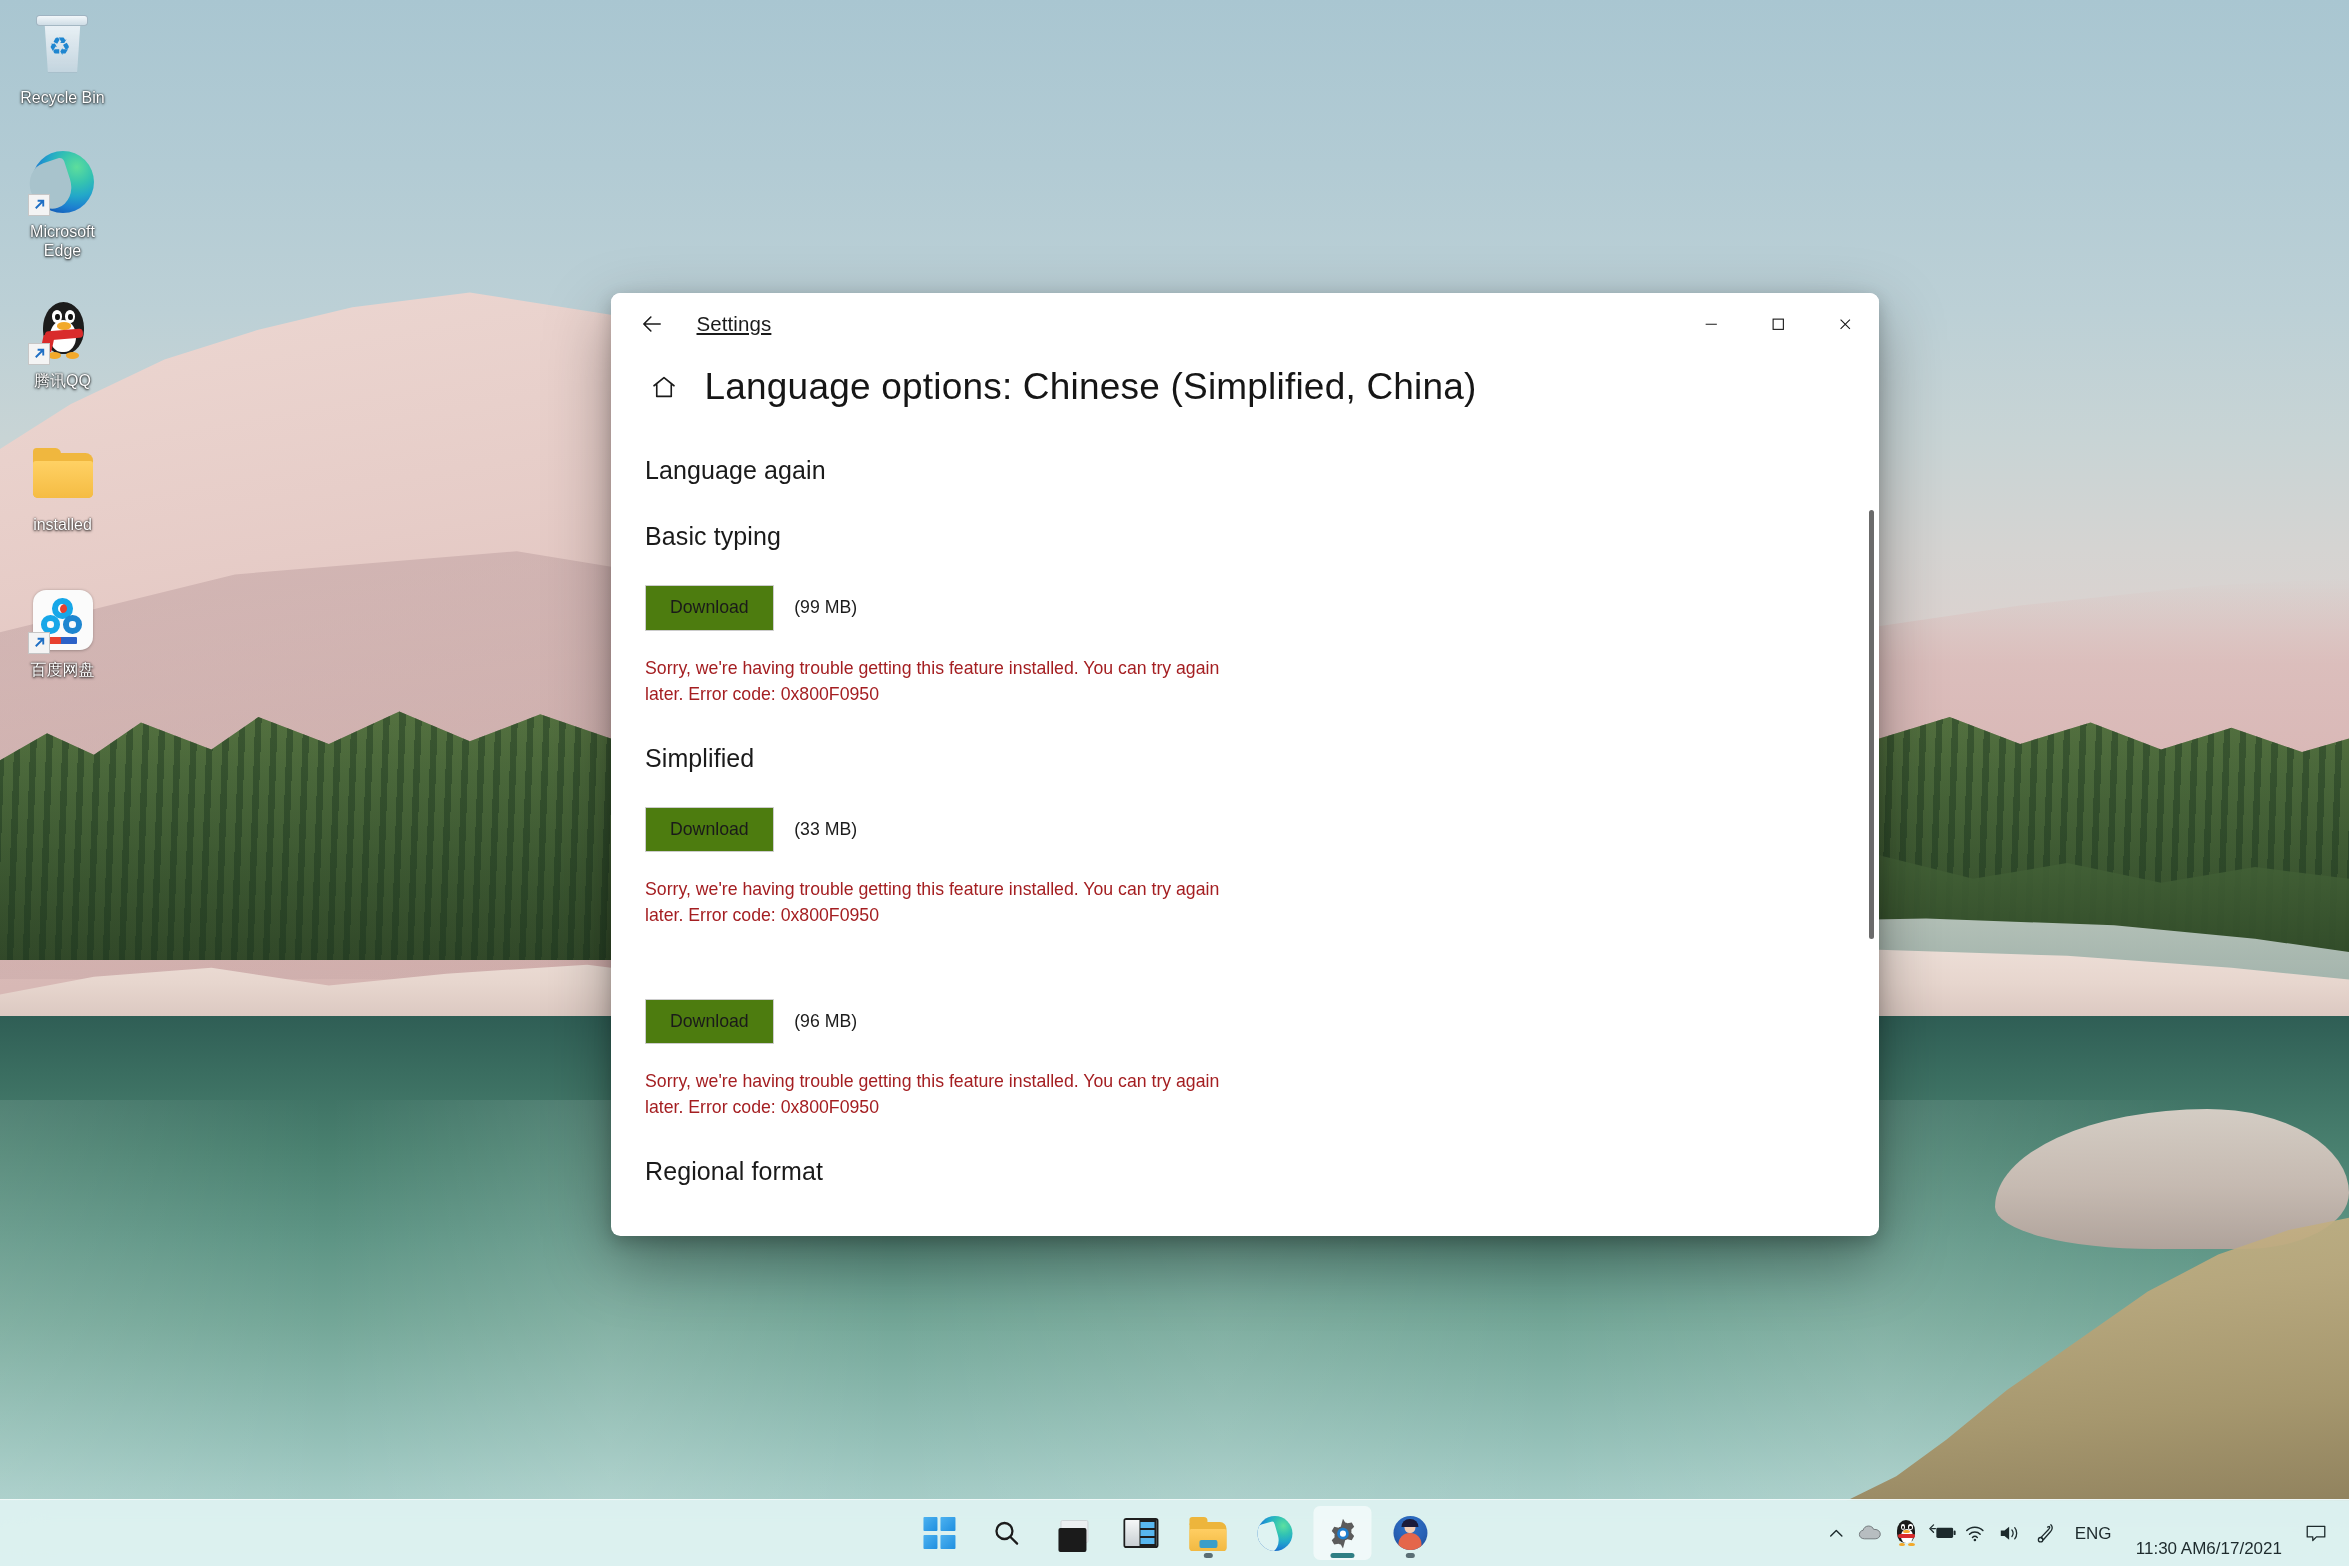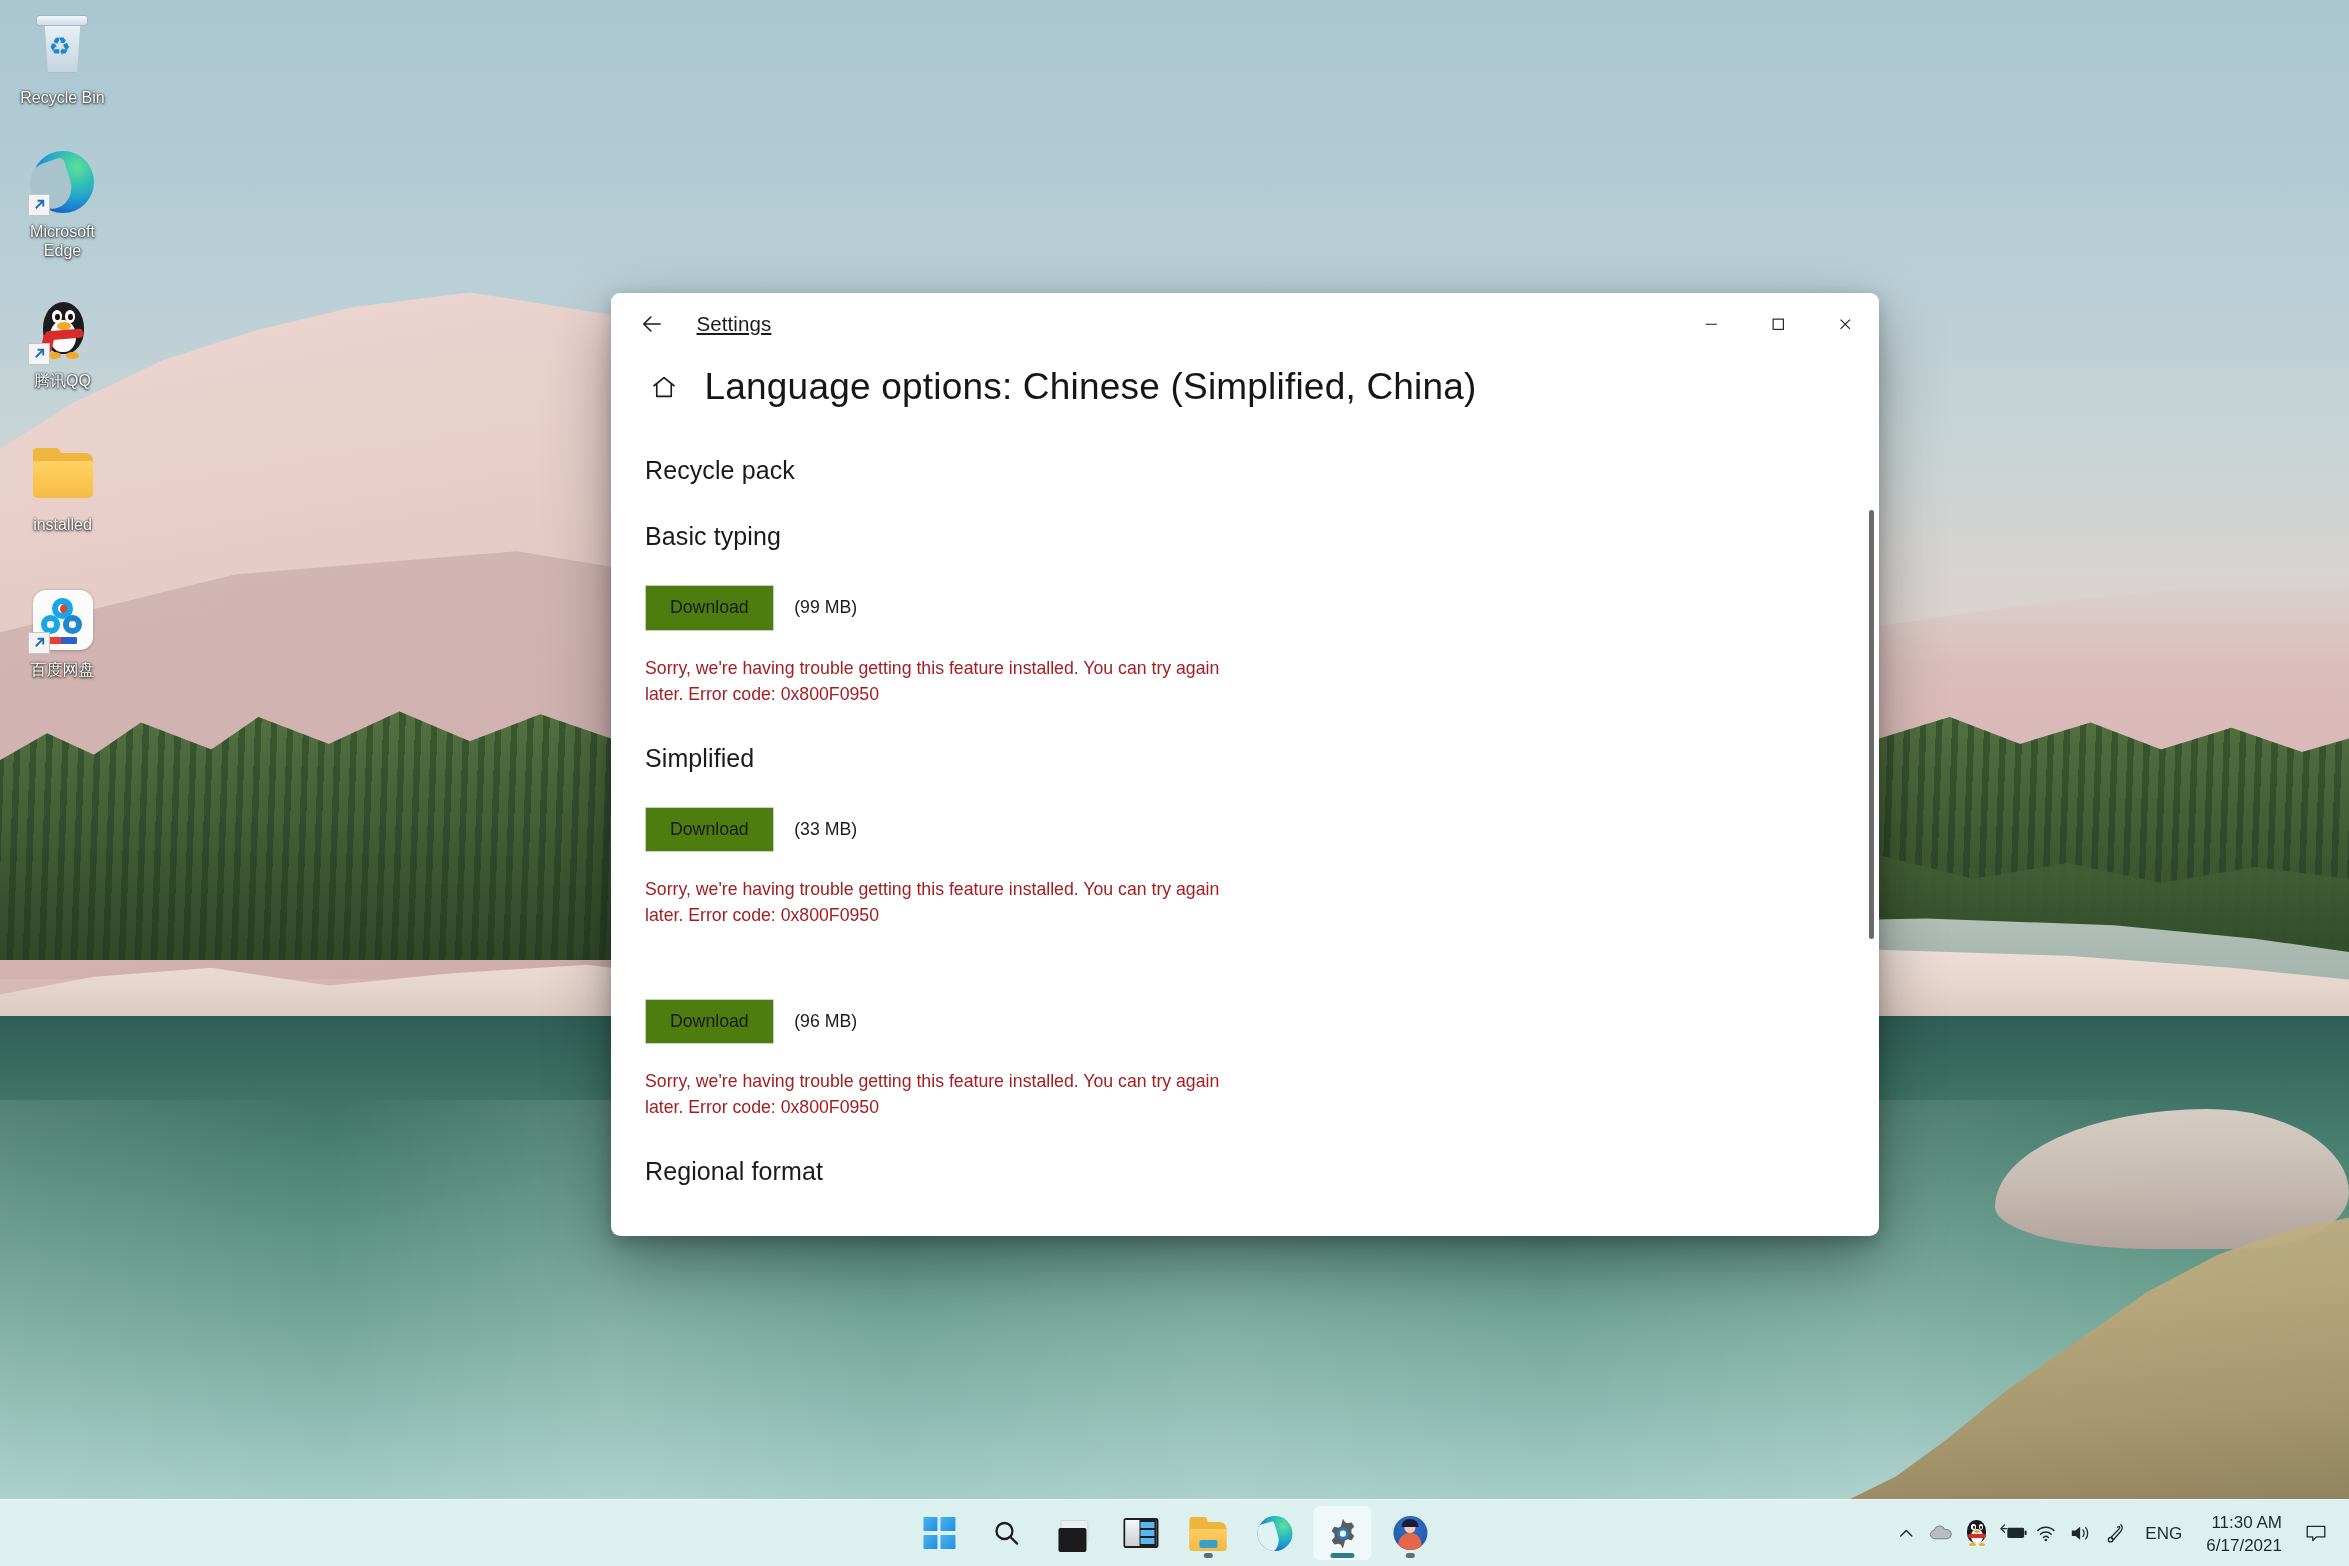--- a/index.html
+++ b/index.html
@@ -349,22 +349,22 @@
     width: 35px; height: 52px;
     display:flex; align-items:center; justify-content:center;
     border-radius: 4.7px;
     cursor: default;
   }
   .tray-lang {
     padding: 0 11.2px; height: 52px; display:flex; align-items:center;
     font-size: 17px; color: #1d2a2c; border-radius:4.7px; cursor: default;
   }
   .tray-clock {
-    height: 52px; display:flex; flex-direction:column;
-    align-items:flex-end; justify-content:center;
+    height: 52px; display:flex; flex-direction:row;
+    align-items:flex-end; 
     padding: 0 13px; border-radius:4.7px; cursor: default;
   }
   .tray-clock div { font-size: 17px; color: #1d2a2c; line-height: 23px; }
   .tray-notif { width: 41px; height: 52px; display:flex; align-items:center; justify-content:center; border-radius:4.7px; cursor:default; }
 
   
   .ic-win { width: 32px; height: 32px; display:grid; grid-template-columns: 1fr 1fr; grid-template-rows: 1fr 1fr; gap: 3.7px; }
   .ic-win span { background: linear-gradient(135deg,#4db2f0,#1f8fe0); border-radius:0.9px; }
   .ic-tv-back { position:absolute; right:9.3px; top:11.2px; width:28px; height:22.4px; background:#eceff1; border:1.9px solid #cfd4d7; border-radius:1.9px; }
   .ic-tv-front{ position:absolute; left:9.3px; top:18.6px; width:28px; height:24px; background:#1b1b1b; border-radius:1.9px; }
@@ -516,21 +516,21 @@
           <svg width="30" height="30" viewBox="0 0 24 24">
             <path d="M4 11 L12 4.5 L20 11 M6.2 10 V19.5 H17.8 V10" stroke="#1b1b1b" stroke-width="1.3" fill="none" stroke-linecap="round" stroke-linejoin="round"></path>
           </svg>
         </div>
         <div class="page-title">Language options: Chinese (Simplified, China)</div>
       </div>
 
       <div class="content">
 
         <div>
-          <div class="sec-h">Recycle pack</div>
+          <div class="sec-h">Language again</div>
         </div>
         <div class="sec-gap"></div>
 
         <div>
           <div class="sec-h">Basic typing</div>
           <div class="row-btn">
             <button class="dl-btn">Download</button>
             <span class="size-txt">(99 MB)</span>
           </div>
           <div class="err-txt">Sorry, we're having trouble getting this feature installed. You can try again later. Error code: 0x800F0950</div>

